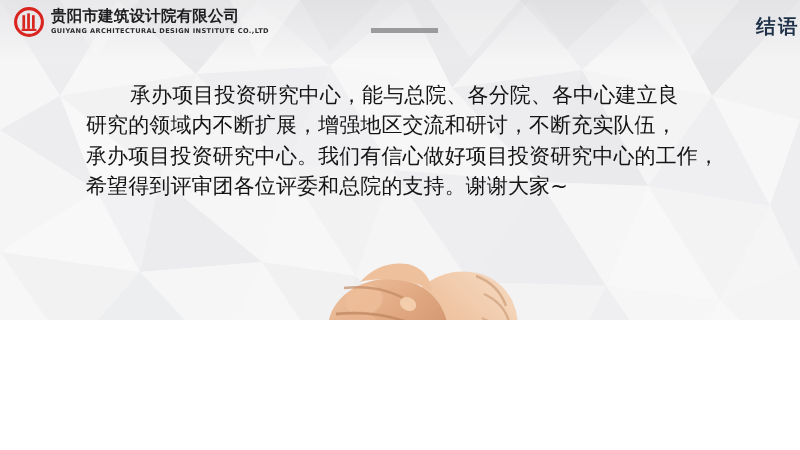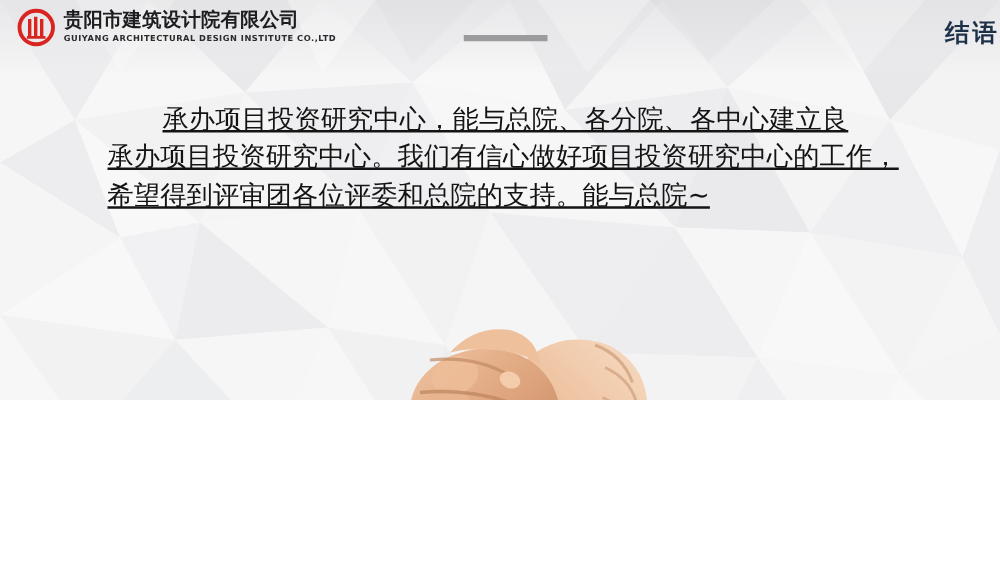--- a/index.html
+++ b/index.html
@@ -109,21 +109,20 @@
     left: 86px; top: 80px;
     width: 668px;
     z-index: 5;
   }
   .body-line {
     font-size: 21px;
     line-height: 30.3px;
     color: #141414;
     letter-spacing: 0.1px;
     white-space: nowrap;
-    text-decoration: underline;
   }
   .body-line.indent { text-indent: 44px; }
 </style>
 </head>
 <body>
 
 <div id="slide">
 
   <div class="poly-bg">
     <svg viewBox="0 0 800 450" preserveAspectRatio="none" xmlns="http://www.w3.org/2000/svg">
@@ -307,17 +306,18 @@
     </div>
   </div>
 
   <div class="slide-title-wrap">
     <span class="slide-title">结语</span>
   </div>
   <div class="title-rule"></div>
 
   <div class="body-copy">
     <div class="body-line indent">承办项目投资研究中心，能与总院、各分院、各中心建立良</div>
+    <div class="body-line">研究的领域内不断扩展，增强地区交流和研讨，不断充实队伍，</div>
     <div class="body-line">承办项目投资研究中心。我们有信心做好项目投资研究中心的工作，</div>
-    <div class="body-line">希望得到评审团各位评委和总院的支持。能与总院~</div>
+    <div class="body-line">希望得到评审团各位评委和总院的支持。谢谢大家~</div>
   </div>
 
 </div>
 
 </body></html>

